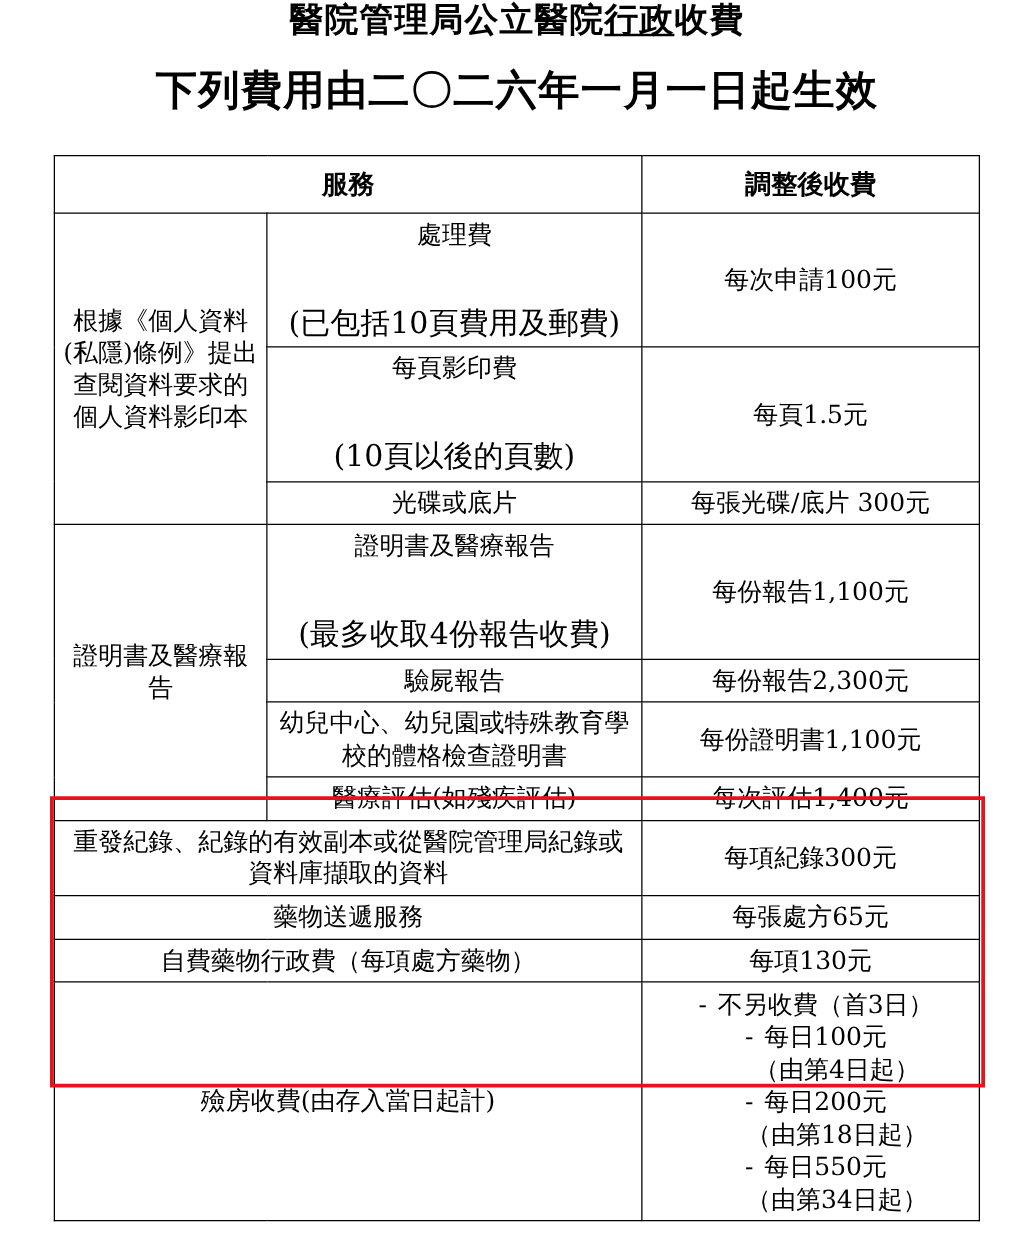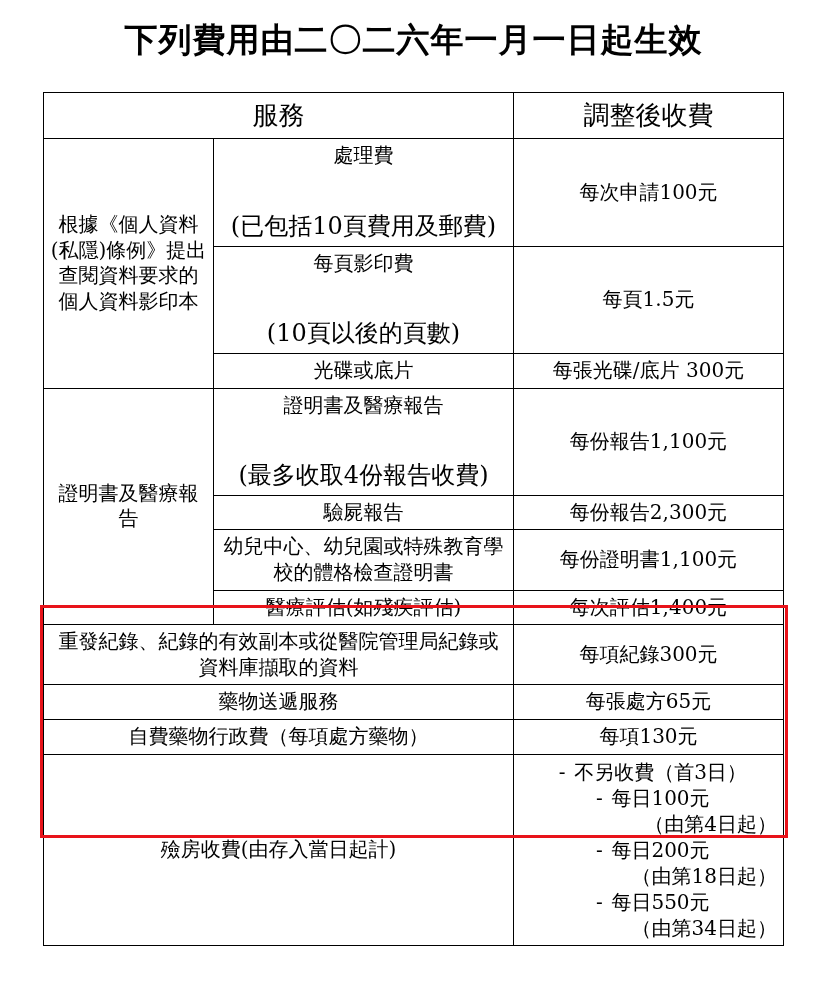--- a/index.html
+++ b/index.html
@@ -52,22 +52,22 @@
   table.fees td, table.fees th {
     border: 1px solid #000000;
     padding: 4px 6px;
     font-size: 20px;
     font-weight: normal;
     text-align: center;
     vertical-align: middle;
     line-height: 1.28;
   }
   table.fees th {
-    font-weight: normal;
-    font-size: 26px;
+    font-weight: bold;
+    font-size: 21px;
     height: 46px;
   }
   .col-a { width: 170px; }
   .col-b { width: 300px; }
   .col-c { width: 270px; }
   td.cat {
     text-align: left;
     font-weight: bold;
     font-size: 20px;
     line-height: 1.32;
@@ -116,29 +116,29 @@
     line-height: 1.3;
     white-space: nowrap;
   }
   .fee-list li .dash {
     display: inline-block;
     width: 24px;
   }
   .fee-list li .sub {
     display: block;
     padding-left: 42px;
-    text-align: right;
   }
 </style>
 </head>
 <body>
 
 <div class="page">
 
   <div class="title-block">
+    <div class="doc-title"><span>醫院管理局公立醫院</span><span class="underline-part">行政</span><span>收費</span></div>
     <div class="doc-subtitle">下列費用由二〇二六年一月一日起生效</div>
   </div>
 
   <div class="hl-wrap">
     <table class="fees">
       <colgroup>
         <col class="col-a">
         <col class="col-b">
         <col class="col-c">
       </colgroup>

